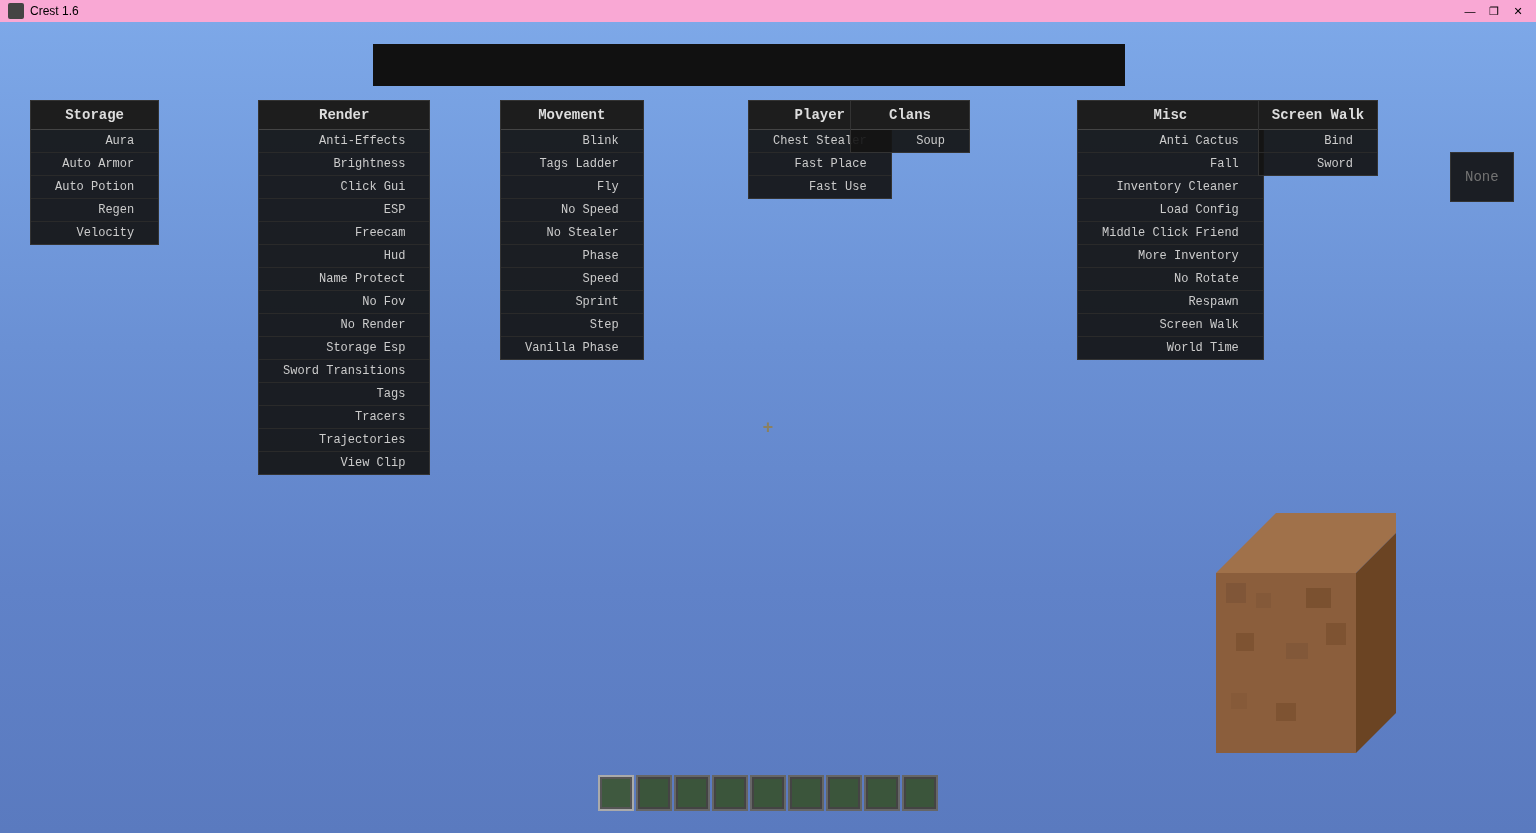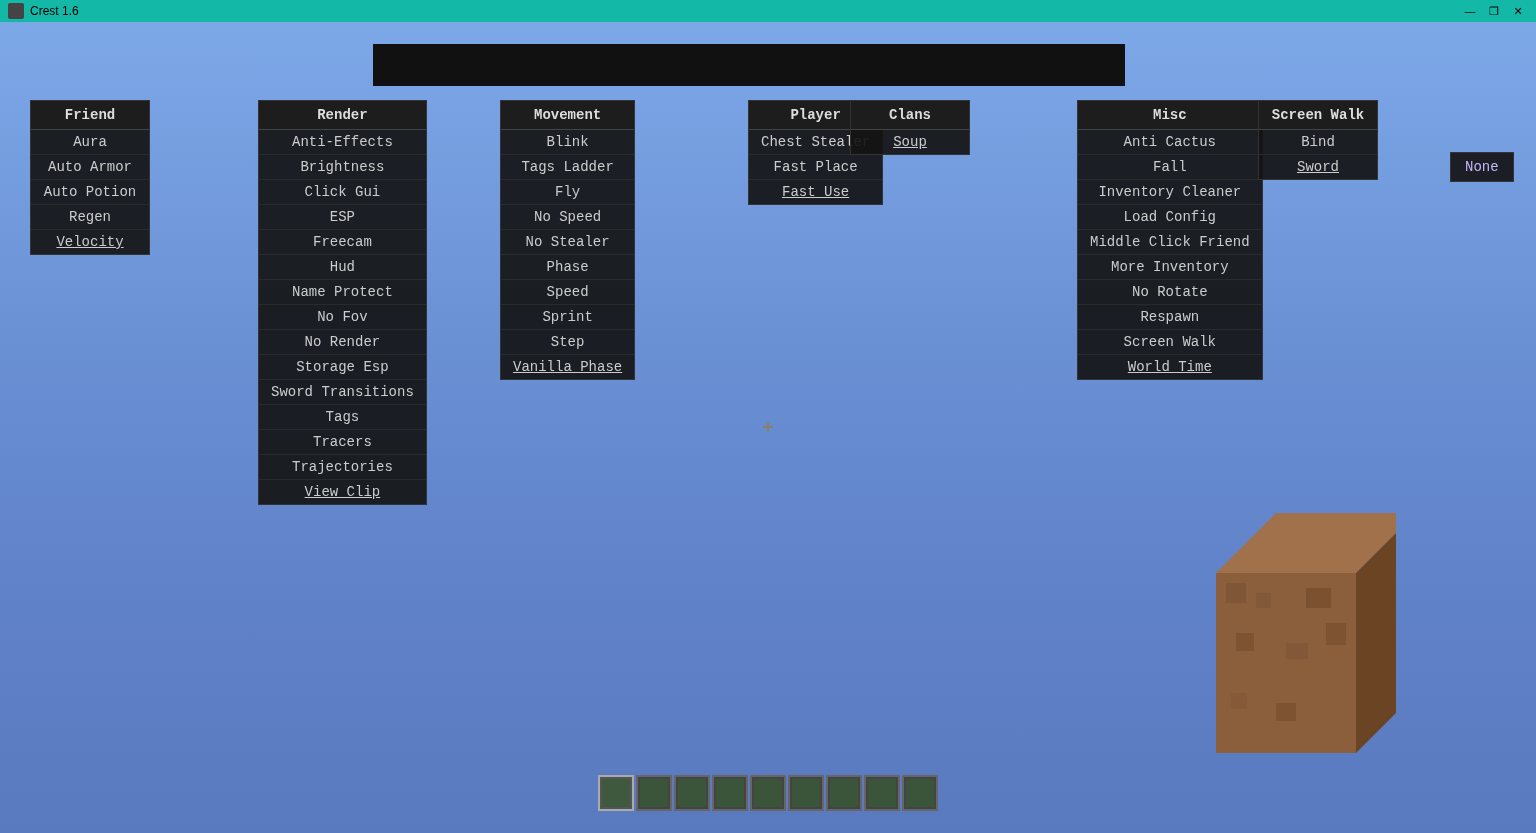--- a/index.html
+++ b/index.html
@@ -12,21 +12,21 @@
       position: relative;
     }
 
     
     .title-bar {
       position: absolute;
       top: 0;
       left: 0;
       right: 0;
       height: 22px;
-      background: #14b8a6;
+      background: #f9a8d4;
       display: flex;
       align-items: center;
       justify-content: space-between;
       padding: 0 8px;
       font-size: 12px;
       font-family: 'Segoe UI', Arial, sans-serif;
       z-index: 100;
     }
     .title-bar-left {
       display: flex;
@@ -135,38 +135,37 @@
       background: rgba(30, 30, 30, 0.95);
       color: #ddd;
       text-align: center;
       padding: 6px 10px;
       font-size: 14px;
       font-weight: bold;
       border-bottom: 1px solid #444;
     }
     .panel-item {
       color: #ccc;
-      text-align: center;
-      padding: 4px 12px;
-      font-size: 14px;
+      text-align: right;
+      padding: 4px 24px;
+      font-size: 12px;
       cursor: pointer;
       border-bottom: 1px solid #2a2a2a;
     }
     .panel-item:last-child {
       border-bottom: none;
-      text-decoration: underline;
     }
 
     
     .none-btn {
       position: absolute;
       background: rgba(20,20,20,0.92);
       border: 1px solid #333;
-      color: #c4b5fd;
-      padding: 6px 14px;
+      color: #737373;
+      padding: 16px 14px;
       font-size: 14px;
       font-family: 'Courier New', monospace;
       cursor: pointer;
     }
   </style>
 </head>
 <body>
 
 <div class="title-bar">
   <div class="title-bar-left">
@@ -229,21 +228,21 @@
       <div class="hotbar-slot">
         <div class="hotbar-slot-inner"></div>
       </div>
       <div class="hotbar-slot">
         <div class="hotbar-slot-inner"></div>
       </div>
     </div>
 
   <div id="panels-container">
       <div class="panel" style="top: 78px; left: 30px;">
-        <div class="panel-header">Friend</div>
+        <div class="panel-header">Storage</div>
         <div class="panel-item">Aura</div>
         <div class="panel-item">Auto Armor</div>
         <div class="panel-item">Auto Potion</div>
         <div class="panel-item">Regen</div>
         <div class="panel-item">Velocity</div>
       </div>
       <div class="panel" style="top: 78px; left: 248px; margin-left: 10px;">
         <div class="panel-header">Render</div>
         <div class="panel-item">Anti-Effects</div>
         <div class="panel-item">Brightness</div>

